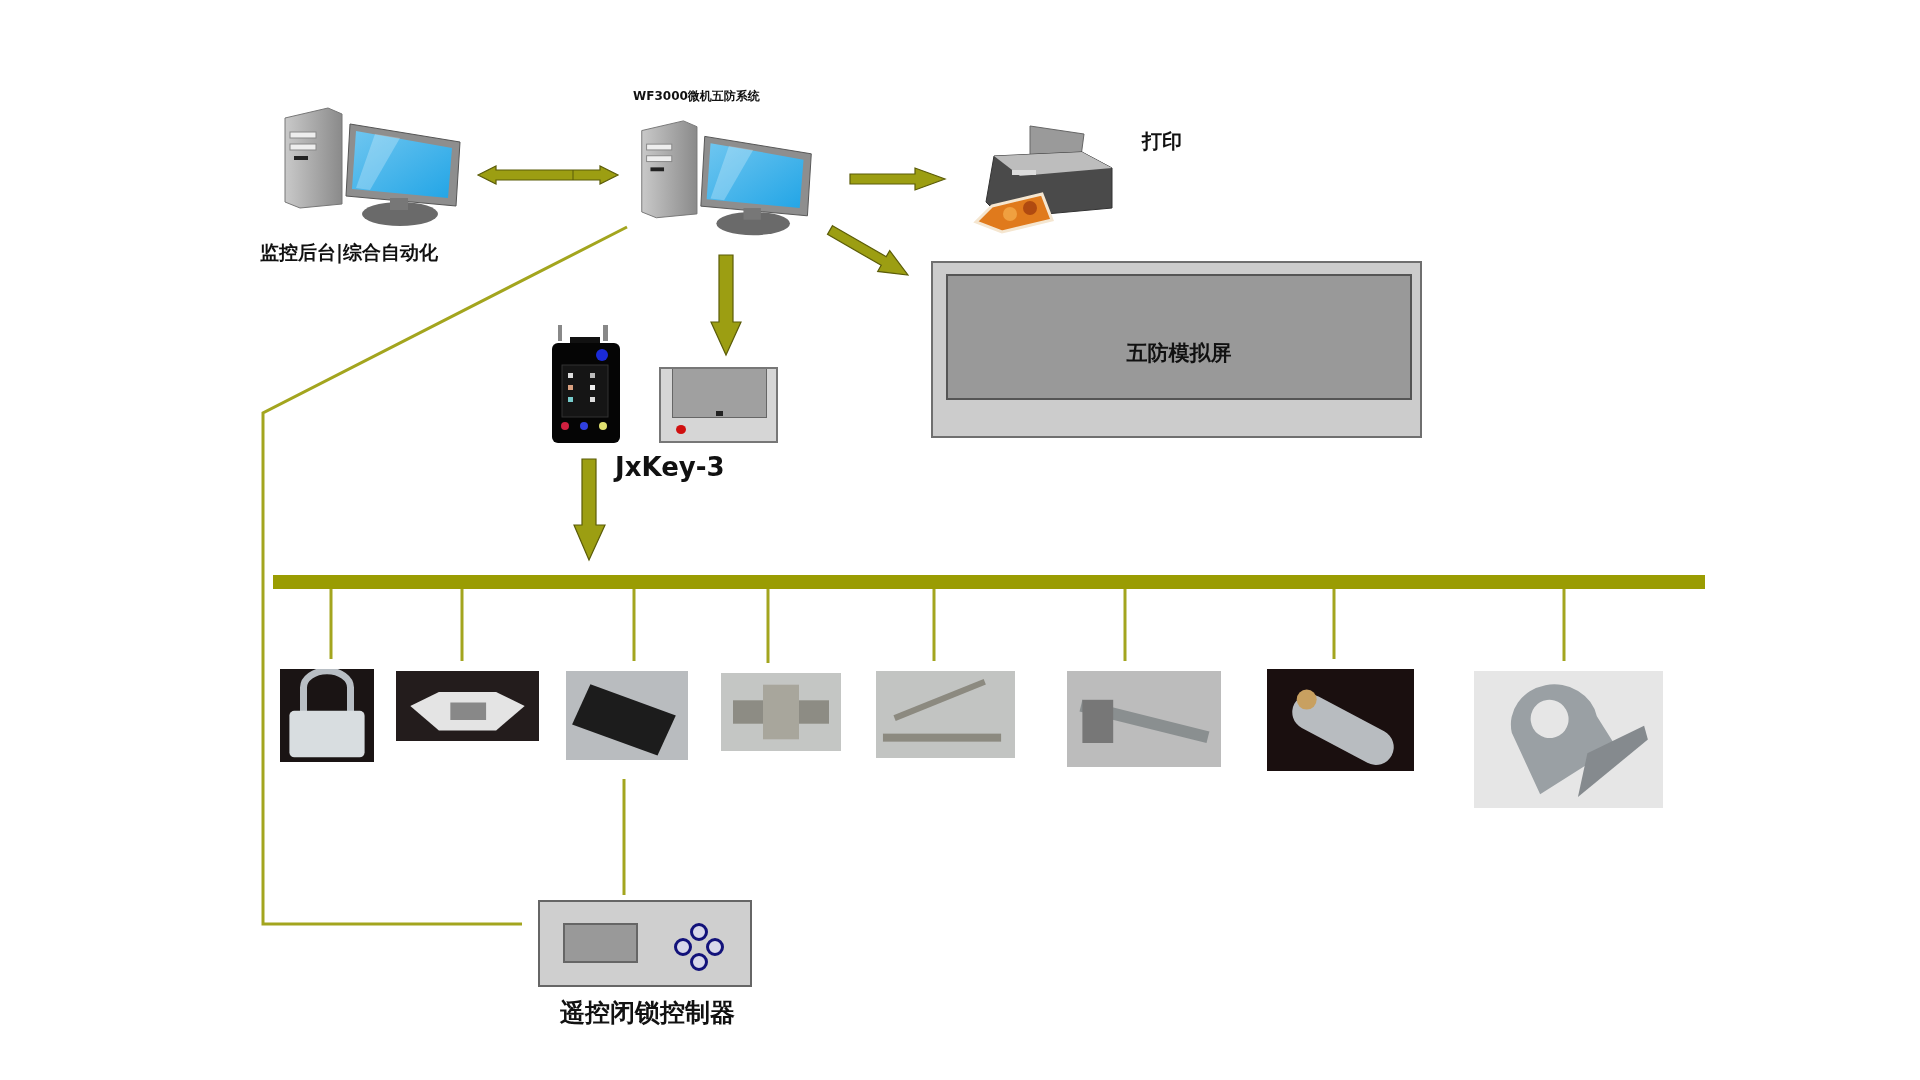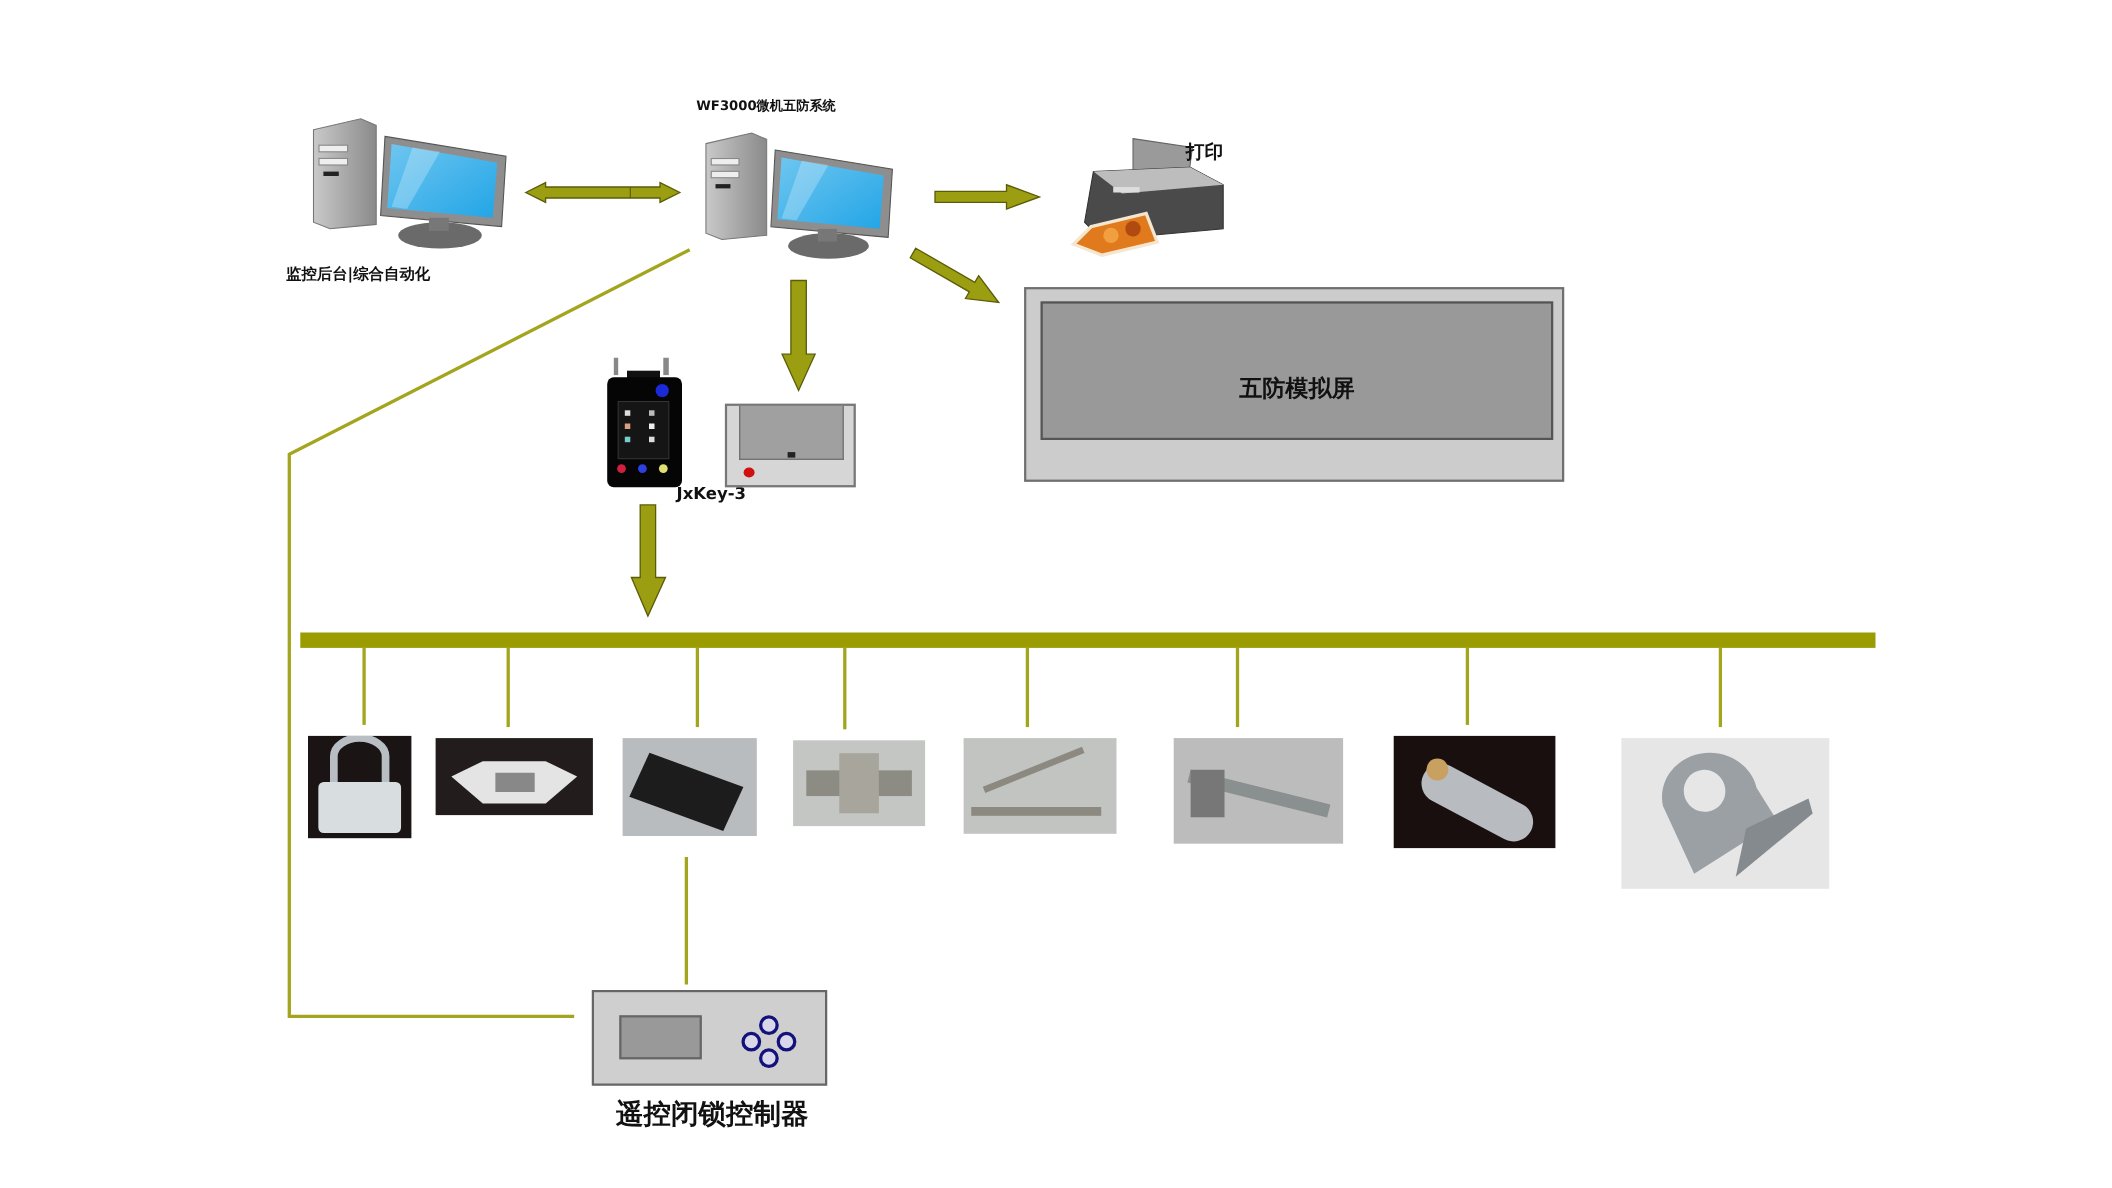--- a/index.html
+++ b/index.html
@@ -1,19 +1,19 @@
 <!DOCTYPE html>
 <html><head>
 <meta charset="utf-8">
 <style>
   html, body { margin:0; padding:0; }
   body { width:1920px; height:1080px; position:relative; background:#ffffff; overflow:hidden;
          font-family:"DejaVu Sans", "Liberation Sans", sans-serif; }
   .abs { position:absolute; }
-  .lbl { position:absolute; font-weight:bold; color:#111; white-space:nowrap; font-size:14px; line-height:1; }
+  .lbl { position:absolute; font-weight:bold; color:#111; white-space:nowrap; font-size:19px; line-height:1; }
   svg.layer { position:absolute; left:0; top:0; }
   .sim-outer { position:absolute; left:931px; top:261px; width:491px; height:177px; background:#cccccc;
                border:2px solid #6f6f6f; box-sizing:border-box; }
   .sim-inner { position:absolute; left:13px; top:11px; width:466px; height:126px; background:#999999;
                border:2px solid #555; box-sizing:border-box; display:flex; align-items:center; justify-content:center; }
   .sim-text { font-weight:bold; font-size:21px; color:#111;margin-top:32px; }
   .device { position:absolute; overflow:hidden; }
   .ctrl { position:absolute; left:538px; top:900px; width:214px; height:87px; background:#cfcfcf;
           border:2px solid #666; box-sizing:border-box; }
   .ctrl-screen { position:absolute; left:23px; top:21px; width:75px; height:40px; background:#999;
@@ -95,21 +95,21 @@
 
 <svg class="abs" style="left:972px;top:124px" width="152" height="110" viewBox="0 0 152 110">
   <polygon points="58,2 112,10 108,40 58,32" fill="#9a9a9a" stroke="#666"></polygon>
   <polygon points="22,32 110,28 140,44 140,84 30,94 14,78" fill="#4a4a4a" stroke="#333"></polygon>
   <polygon points="22,32 110,28 140,44 48,52" fill="#bdbdbd"></polygon>
   <rect x="40" y="46" width="24" height="5" fill="#ddd"></rect>
   <polygon points="20,82 70,70 80,96 30,108 4,98" fill="#e07a1c" stroke="#f5e6d0" stroke-width="3"></polygon>
   <circle cx="38" cy="90" r="7" fill="#f0a040"></circle>
   <circle cx="58" cy="84" r="7" fill="#b04a10"></circle>
 </svg>
-<div class="lbl" style="left:1078px;top:131px;font-size:17px">打印</div>
+<div class="lbl" style="left:1142px;top:131px;font-size:20px">打印</div>
 
 <div class="sim-outer">
   <div class="sim-inner">
     <span class="sim-text">五防模拟屏</span>
   </div>
 </div>
 
 <svg class="abs" style="left:550px;top:325px" width="74" height="120" viewBox="0 0 74 120">
   <rect x="8" y="0" width="4" height="16" fill="#888"></rect>
   <rect x="53" y="0" width="5" height="16" fill="#888"></rect>
@@ -120,21 +120,21 @@
   <rect x="18" y="48" width="5" height="5" fill="#ddd"></rect>
     <rect x="40" y="48" width="5" height="5" fill="#bbb"></rect>
   <rect x="18" y="60" width="5" height="5" fill="#d9a080"></rect>
     <rect x="40" y="60" width="5" height="5" fill="#eee"></rect>
   <rect x="18" y="72" width="5" height="5" fill="#7cc"></rect>
     <rect x="40" y="72" width="5" height="5" fill="#ddd"></rect>
   <circle cx="15" cy="101" r="4" fill="#d02040"></circle>
   <circle cx="34" cy="101" r="4" fill="#3040e0"></circle>
   <circle cx="53" cy="101" r="4" fill="#e0e070"></circle>
 </svg>
-<div class="lbl" style="left:615px;top:442px;font-size:15px">JxKey-3</div>
+<div class="lbl" style="left:615px;top:454px;font-size:26px">JxKey-3</div>
 
 <div class="abs" style="left:659px;top:367px;width:119px;height:76px;background:#d6d6d6;border:2px solid #777;box-sizing:border-box;">
   <div class="abs" style="left:11px;top:0;width:93px;height:48px;background:#a0a0a0;border:1px solid #666;border-top:none;"></div>
   <div class="abs" style="left:55px;top:42px;width:7px;height:5px;background:#222;"></div>
   <div class="abs" style="left:15px;top:56px;width:10px;height:9px;border-radius:50%;background:#d01010;"></div>
 </div>
 
 <div id="devices">
     <div class="device" style="left: 280px; top: 669px; width: 94px; height: 93px; background: rgb(26, 20, 20);"><svg width="94" height="93">
         <path d="M23.5 46.5 V18.6 a23.5 16.74 0 0 1 47 0 V46.5" stroke="#b8bec4" stroke-width="7" fill="none"></path>

